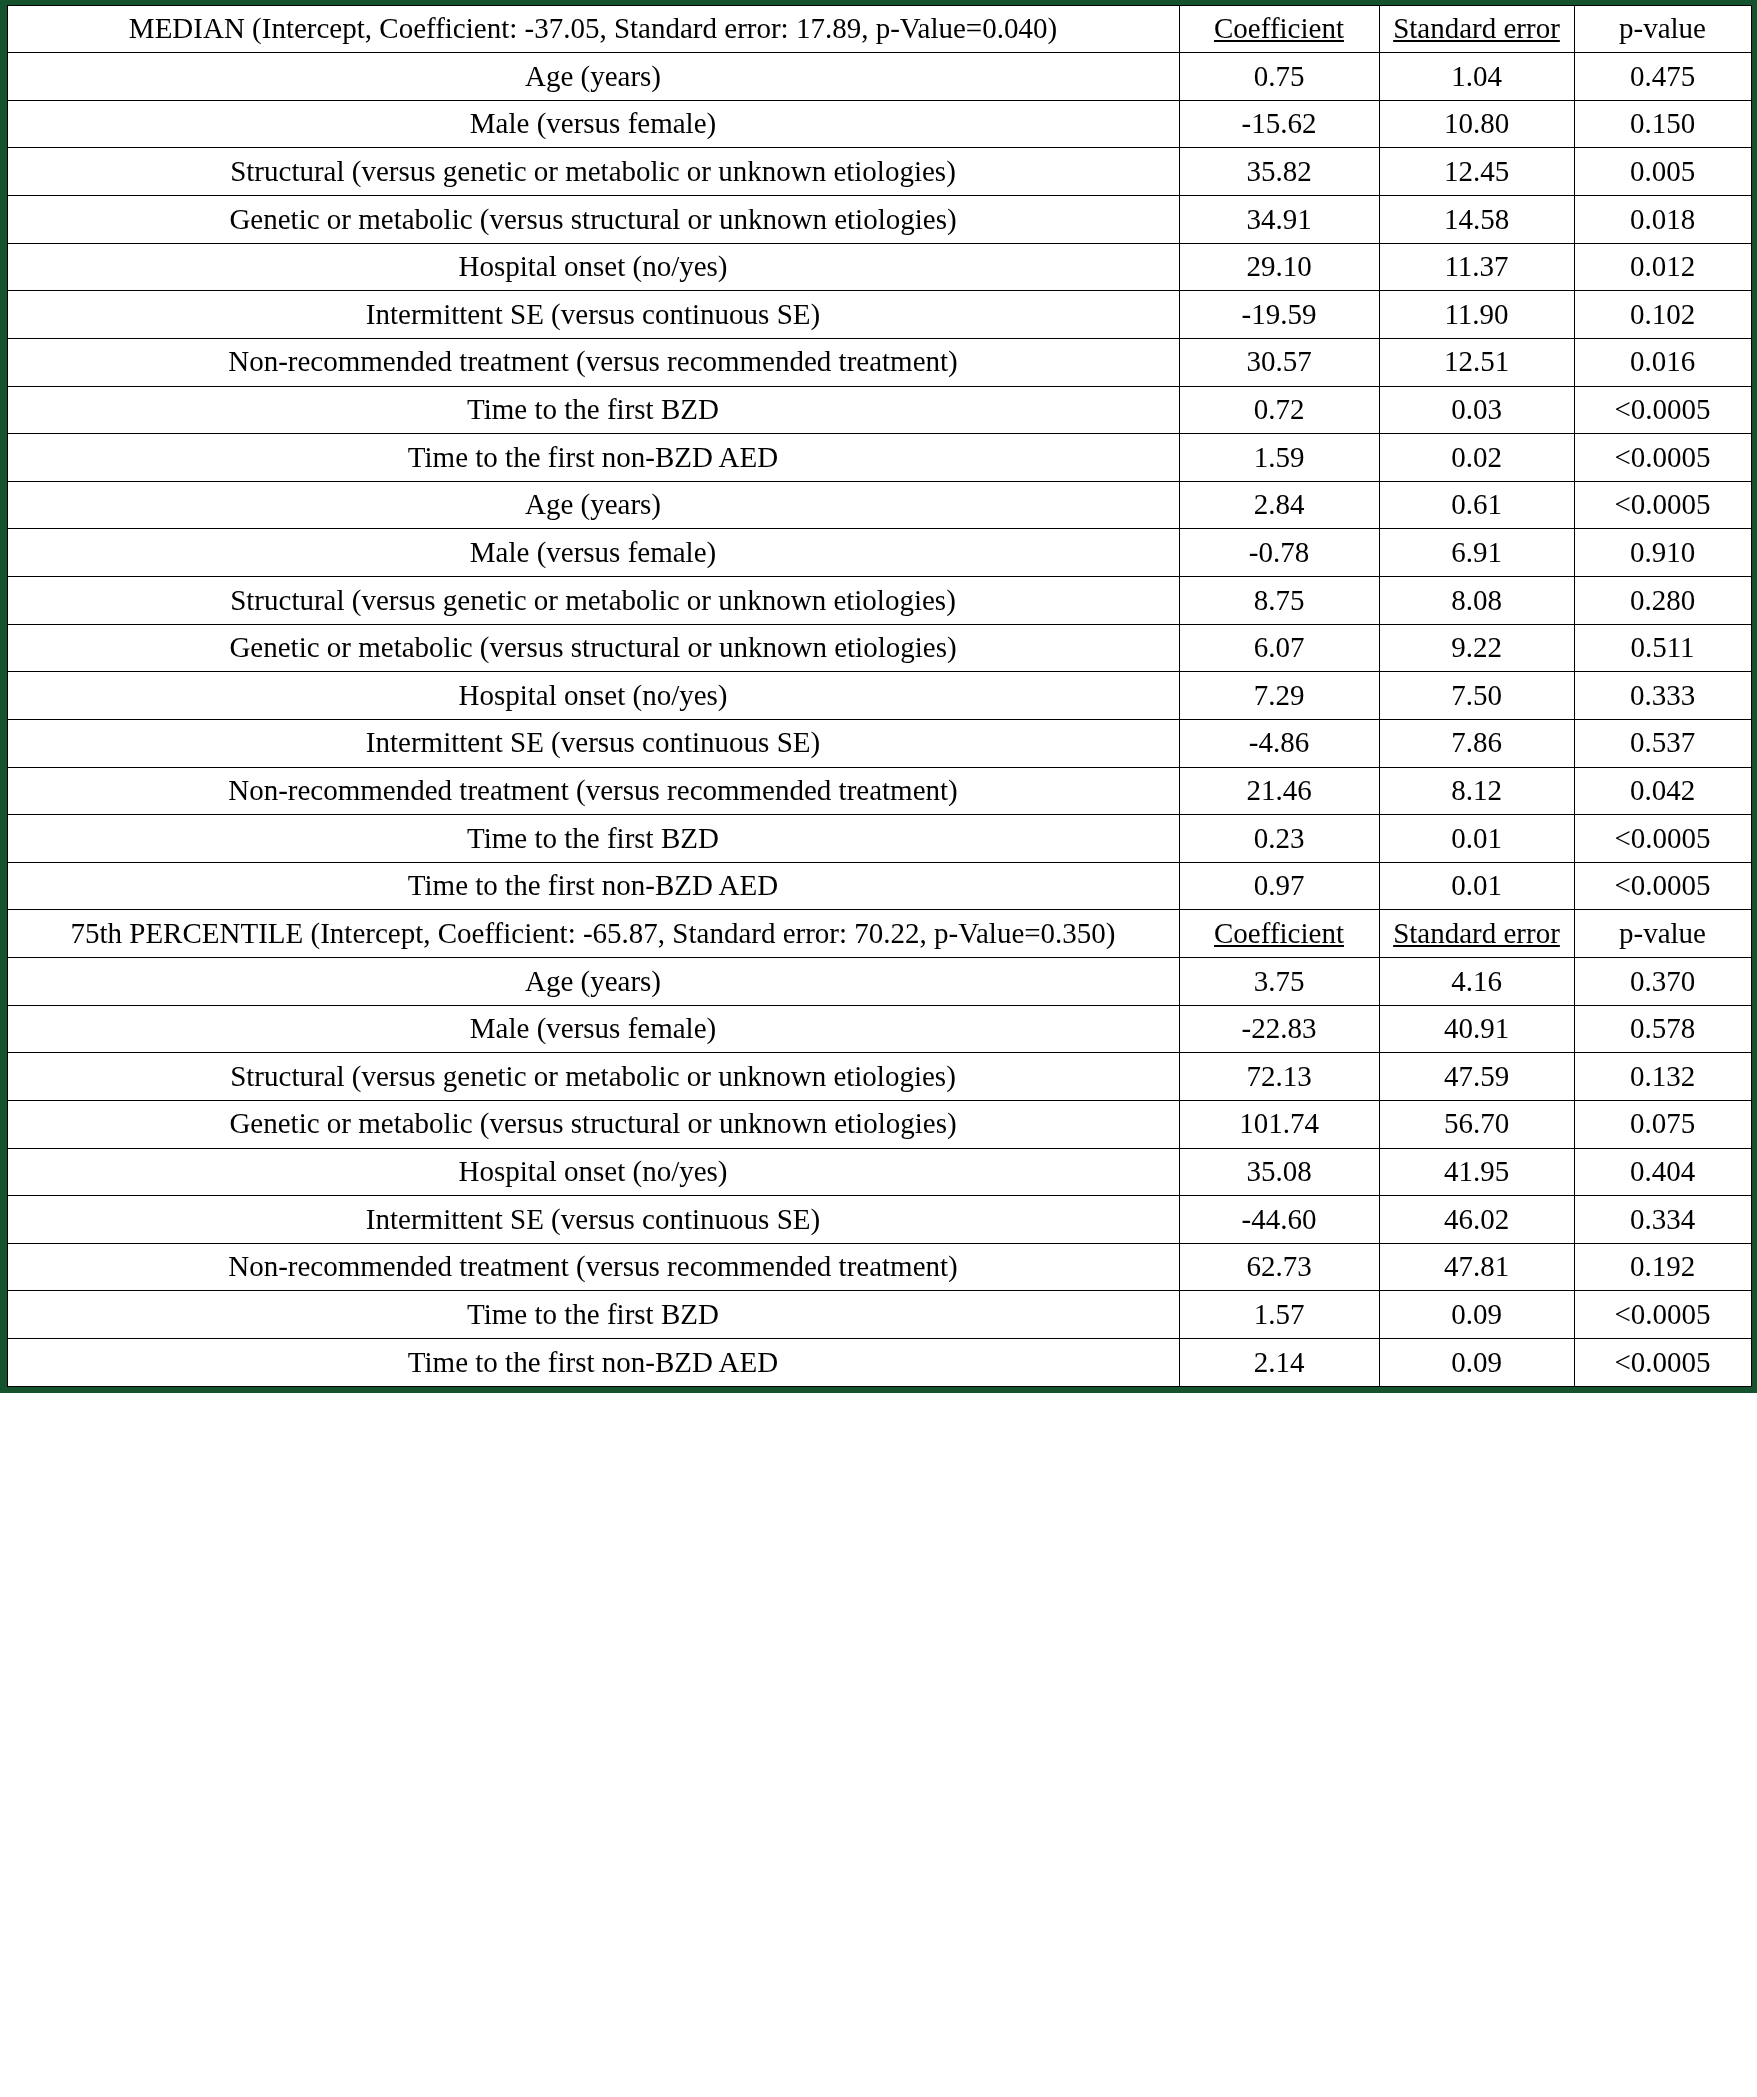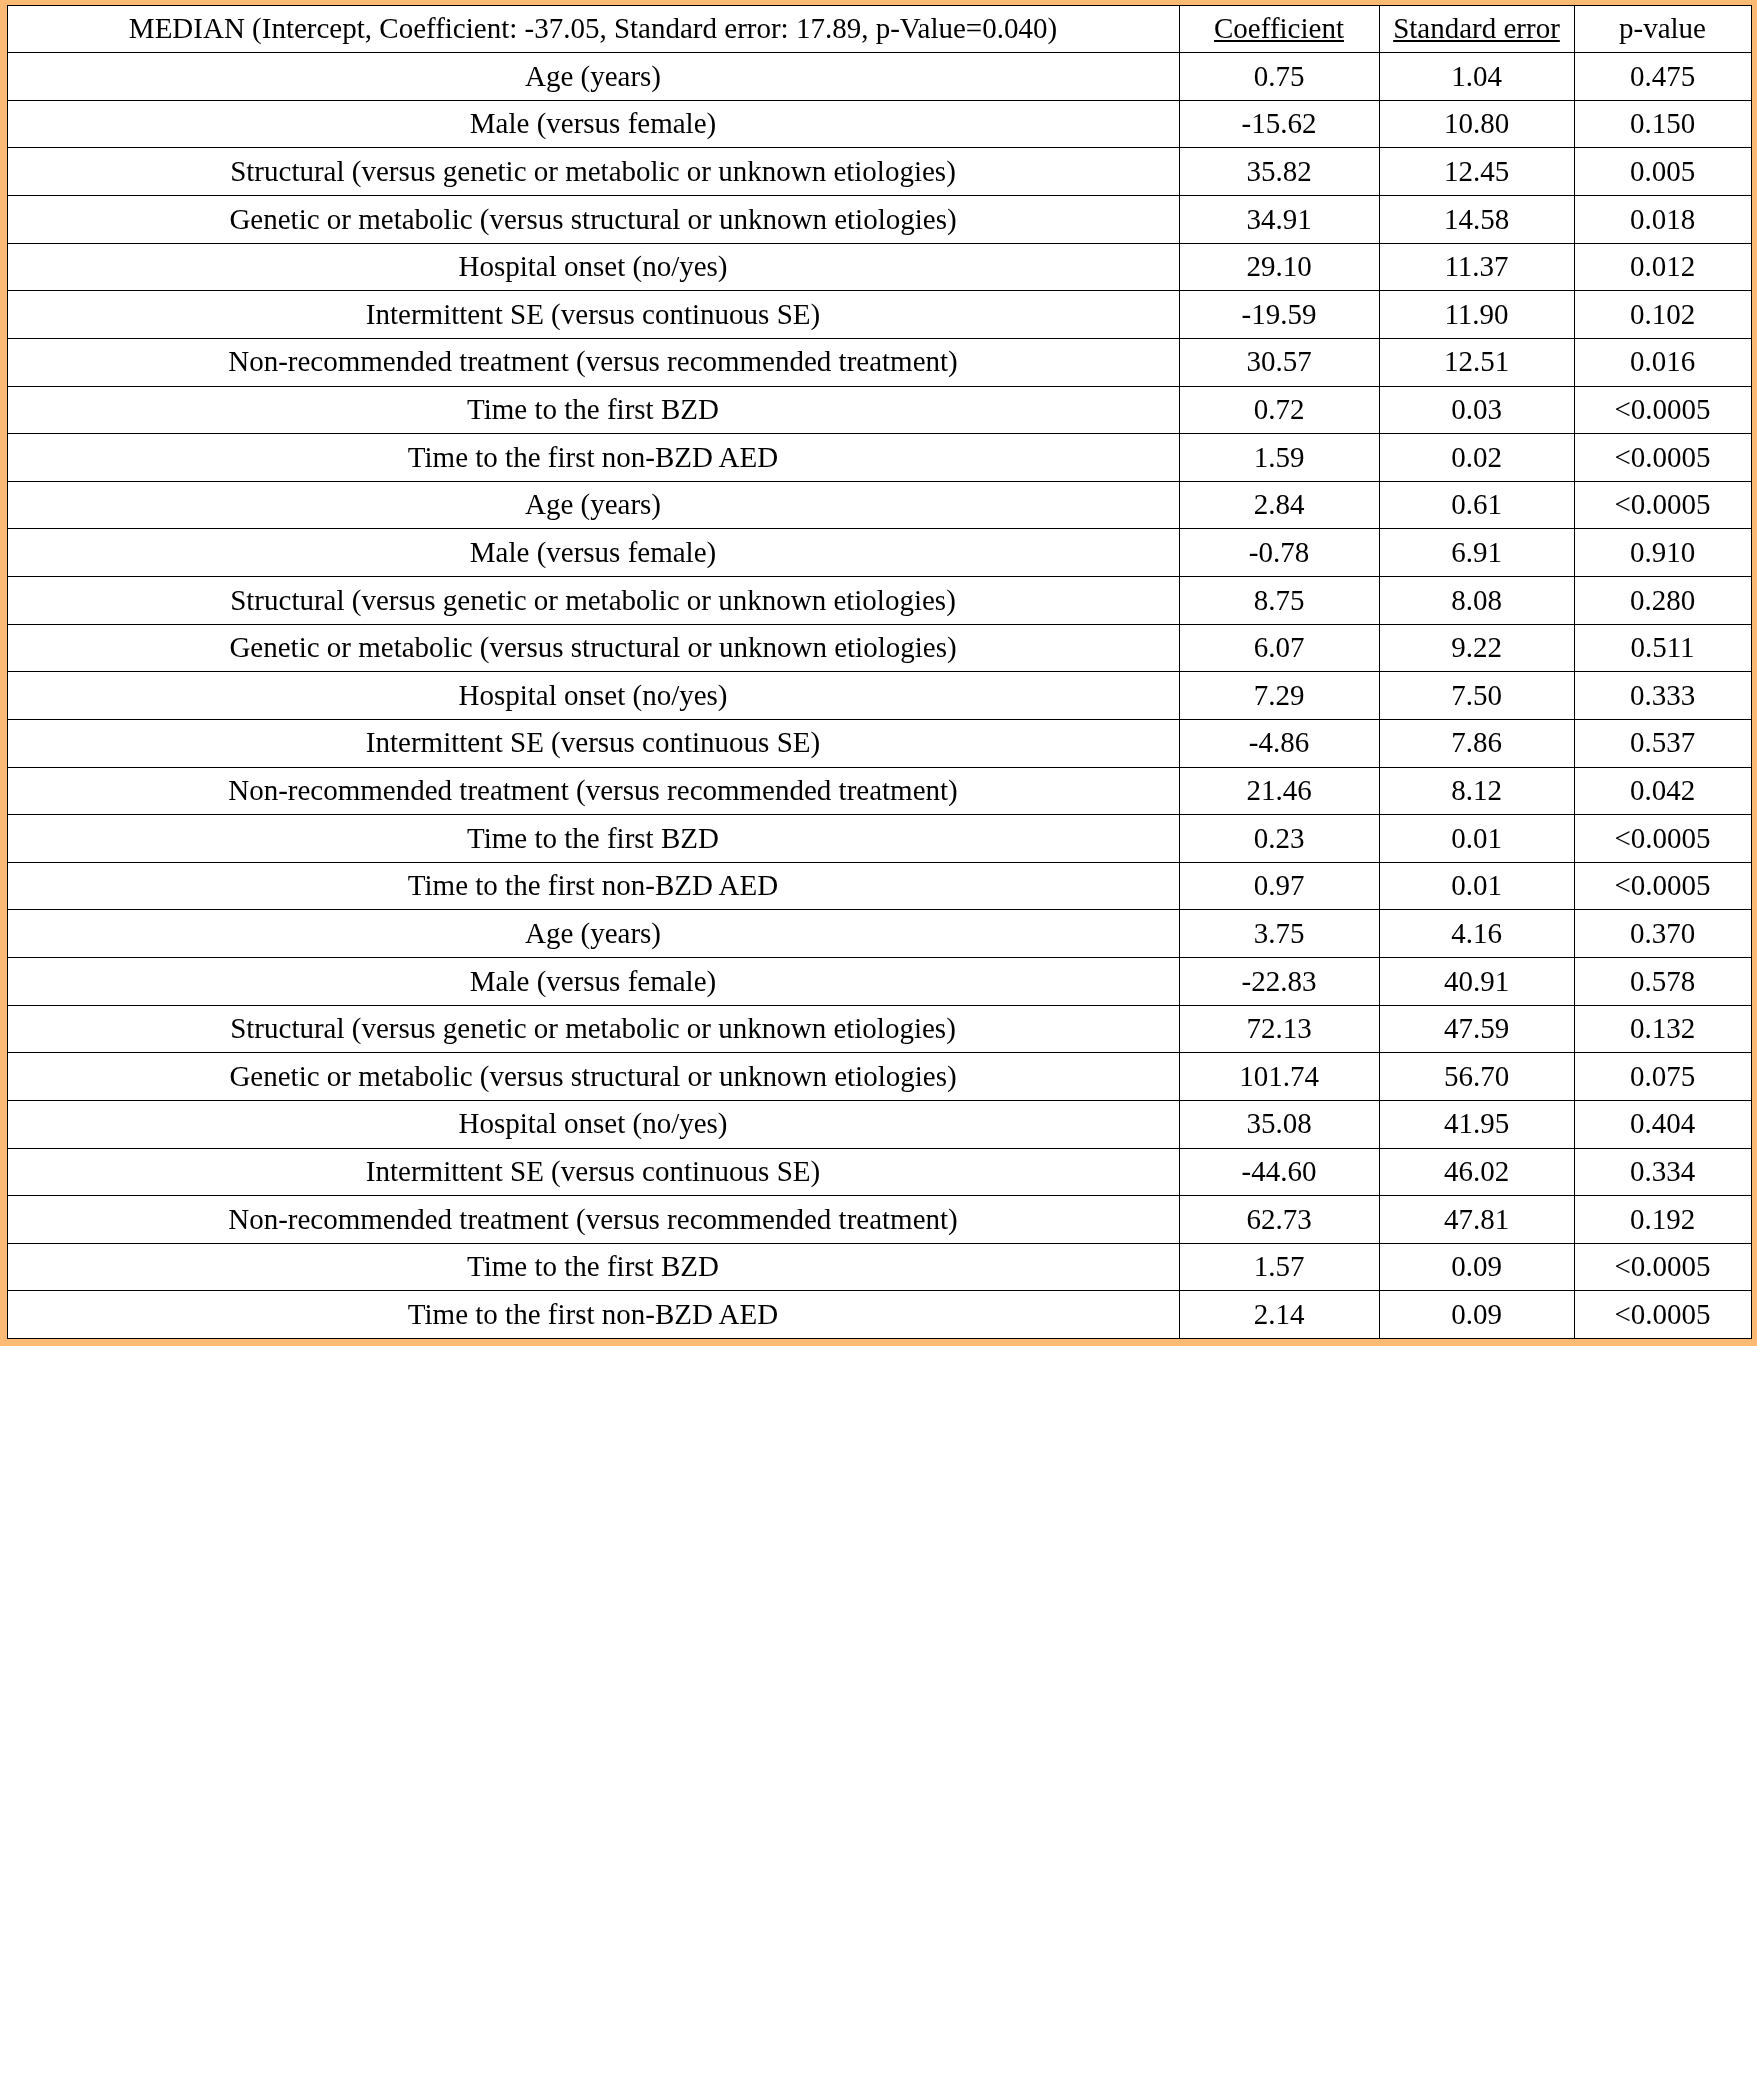--- a/index.html
+++ b/index.html
@@ -8,21 +8,21 @@
     background: #ffffff;
   }
   body {
     font-family: "Liberation Serif", serif;
     color: #000000;
   }
   .page {
     width: 1757px;
     box-sizing: border-box;
     padding: 4.6px 6.5px 6.5px 6.5px;
-    background: #fdba74;
+    background: #14532d;
   }
   table.stats {
     border-collapse: collapse;
     table-layout: fixed;
     width: 1744px;
     background: #ffffff;
   }
   table.stats col.c-label  { width: 1172px; }
   table.stats col.c-coef   { width: 200px; }
   table.stats col.c-se     { width: 195px; }
@@ -179,20 +179,26 @@
         <td class="num">&lt;0.0005</td>
       </tr>
       <tr>
         <td>Time to the first non-BZD AED</td>
         <td class="num">0.97</td>
         <td class="num">0.01</td>
         <td class="num">&lt;0.0005</td>
       </tr>
 
       <tr>
+        <td class="section-label">75th PERCENTILE (Intercept, Coefficient: -65.87, Standard error: 70.22, p-Value=0.350)</td>
+        <td class="hdr">Coefficient</td>
+        <td class="hdr">Standard error</td>
+        <td class="p-hdr">p-value</td>
+      </tr>
+      <tr>
         <td>Age (years)</td>
         <td class="num">3.75</td>
         <td class="num">4.16</td>
         <td class="num">0.370</td>
       </tr>
       <tr>
         <td>Male (versus female)</td>
         <td class="num">-22.83</td>
         <td class="num">40.91</td>
         <td class="num">0.578</td>

